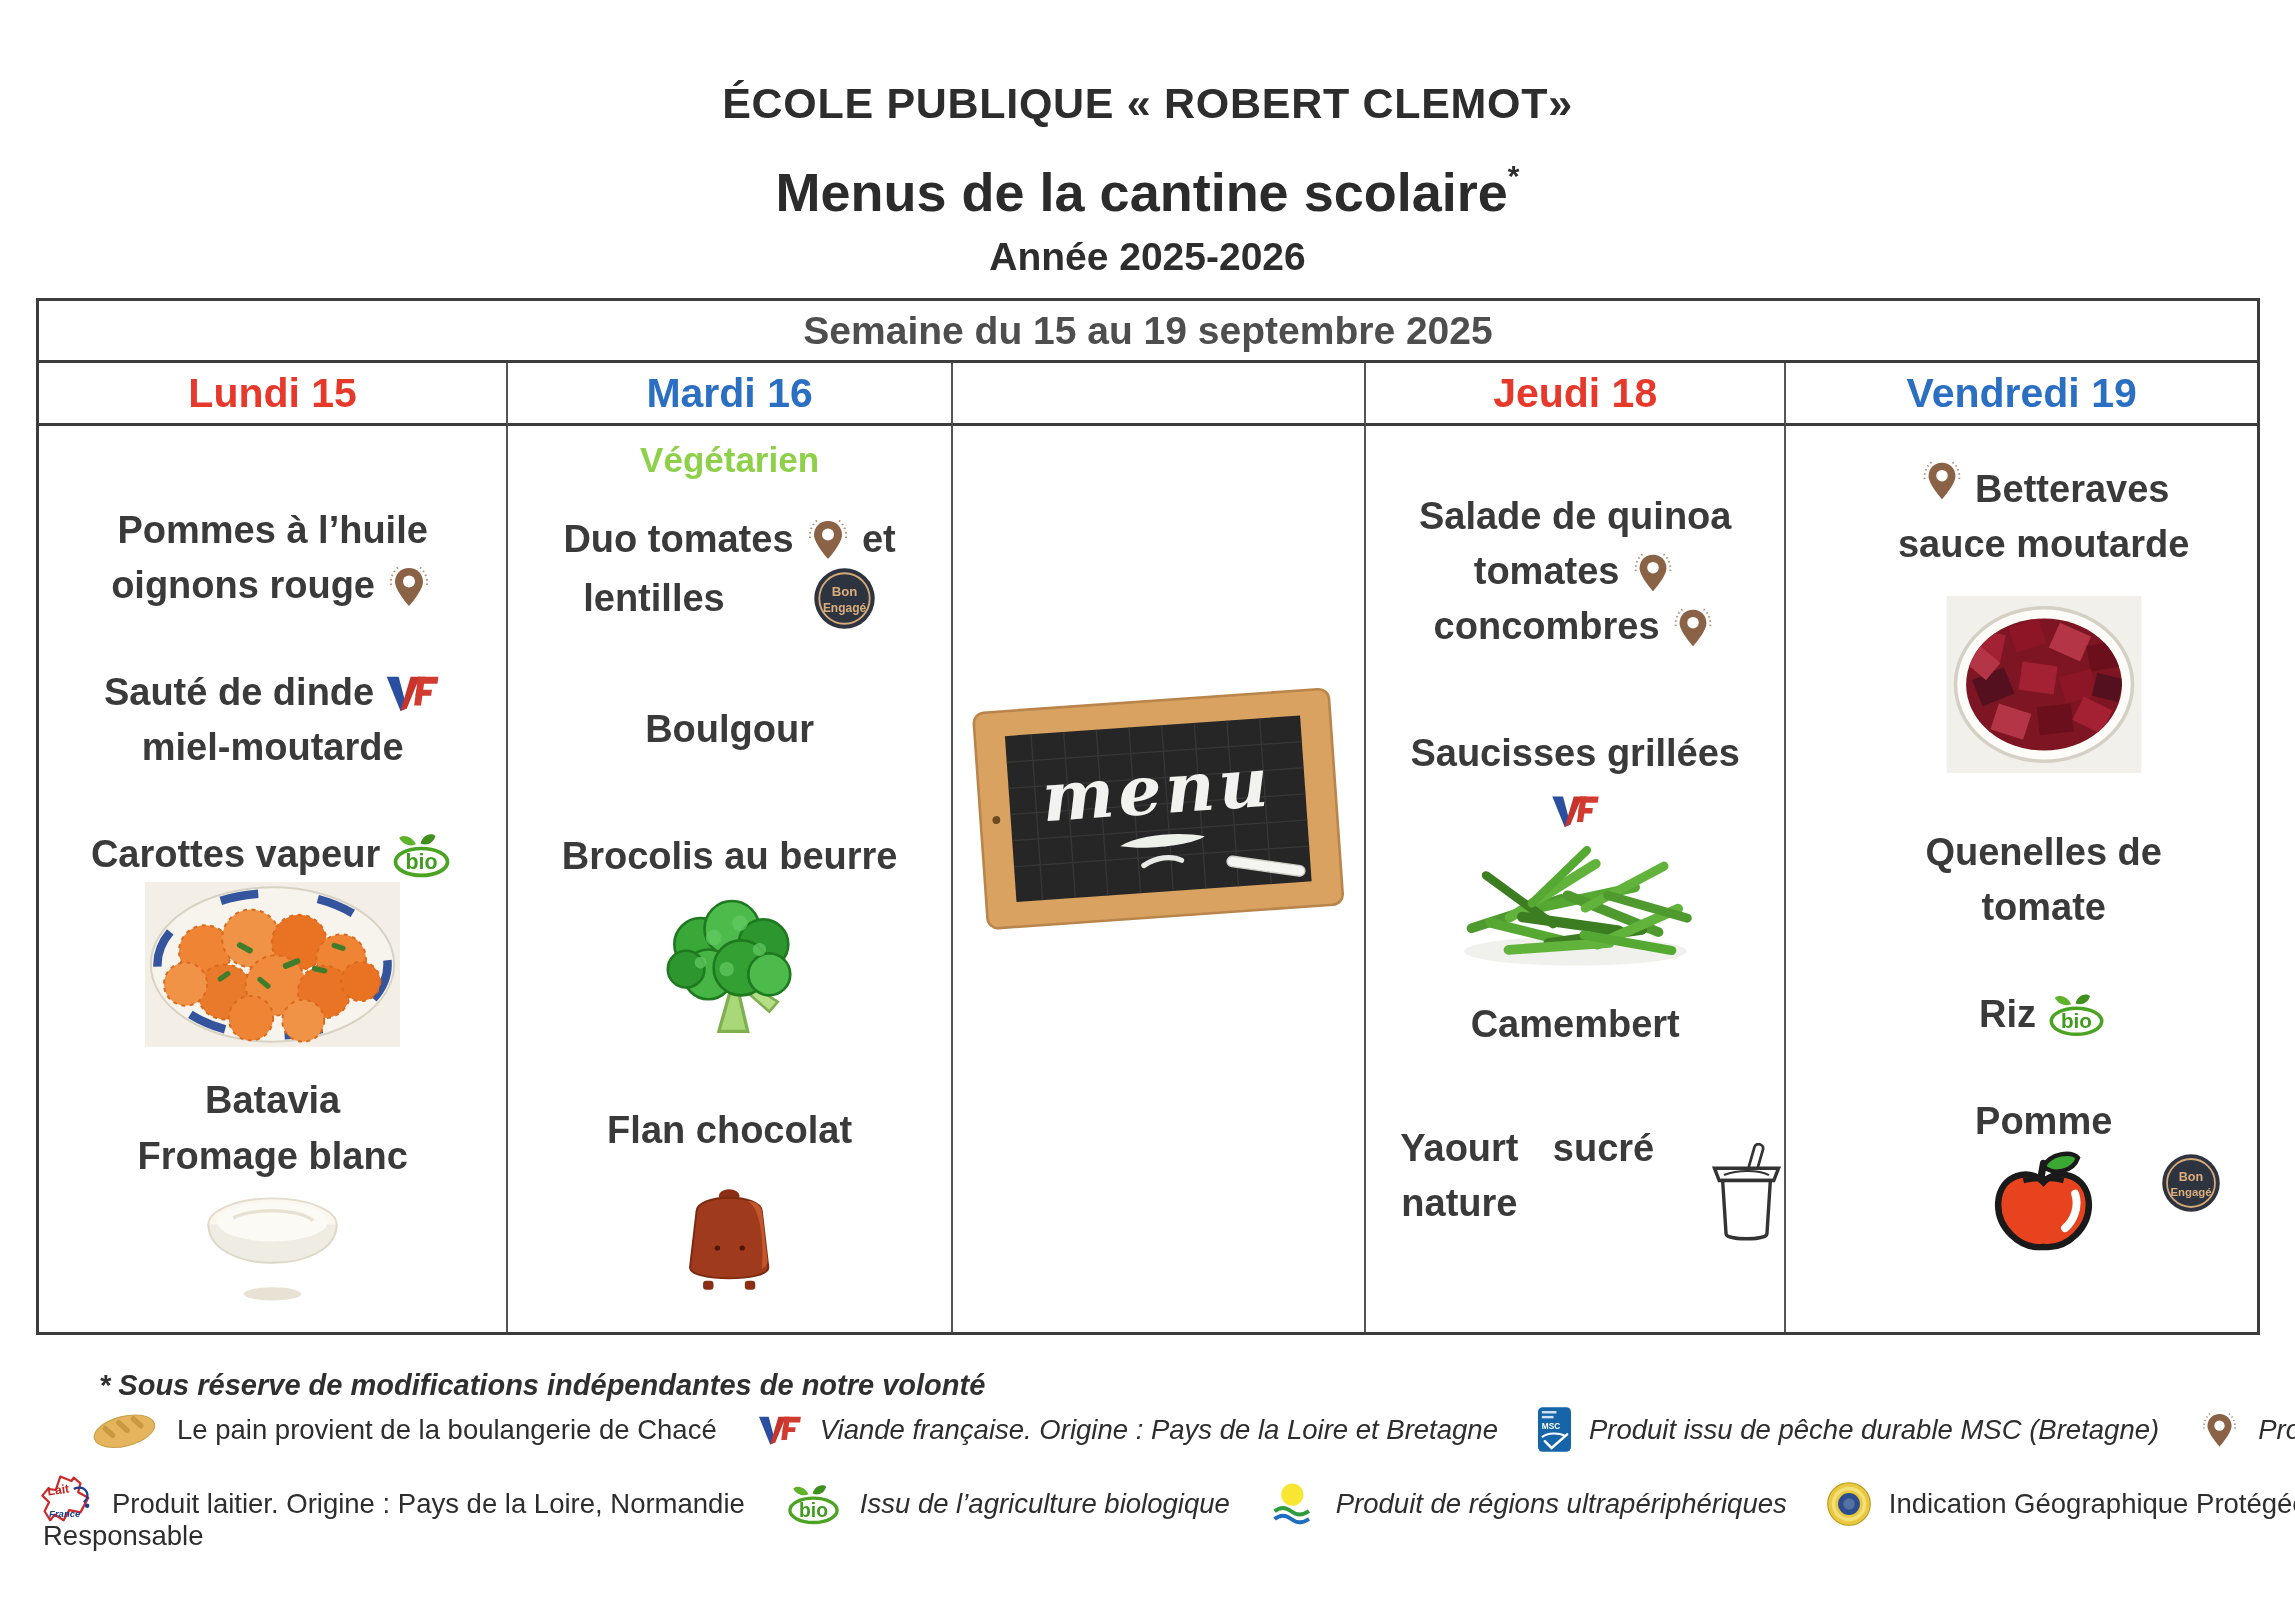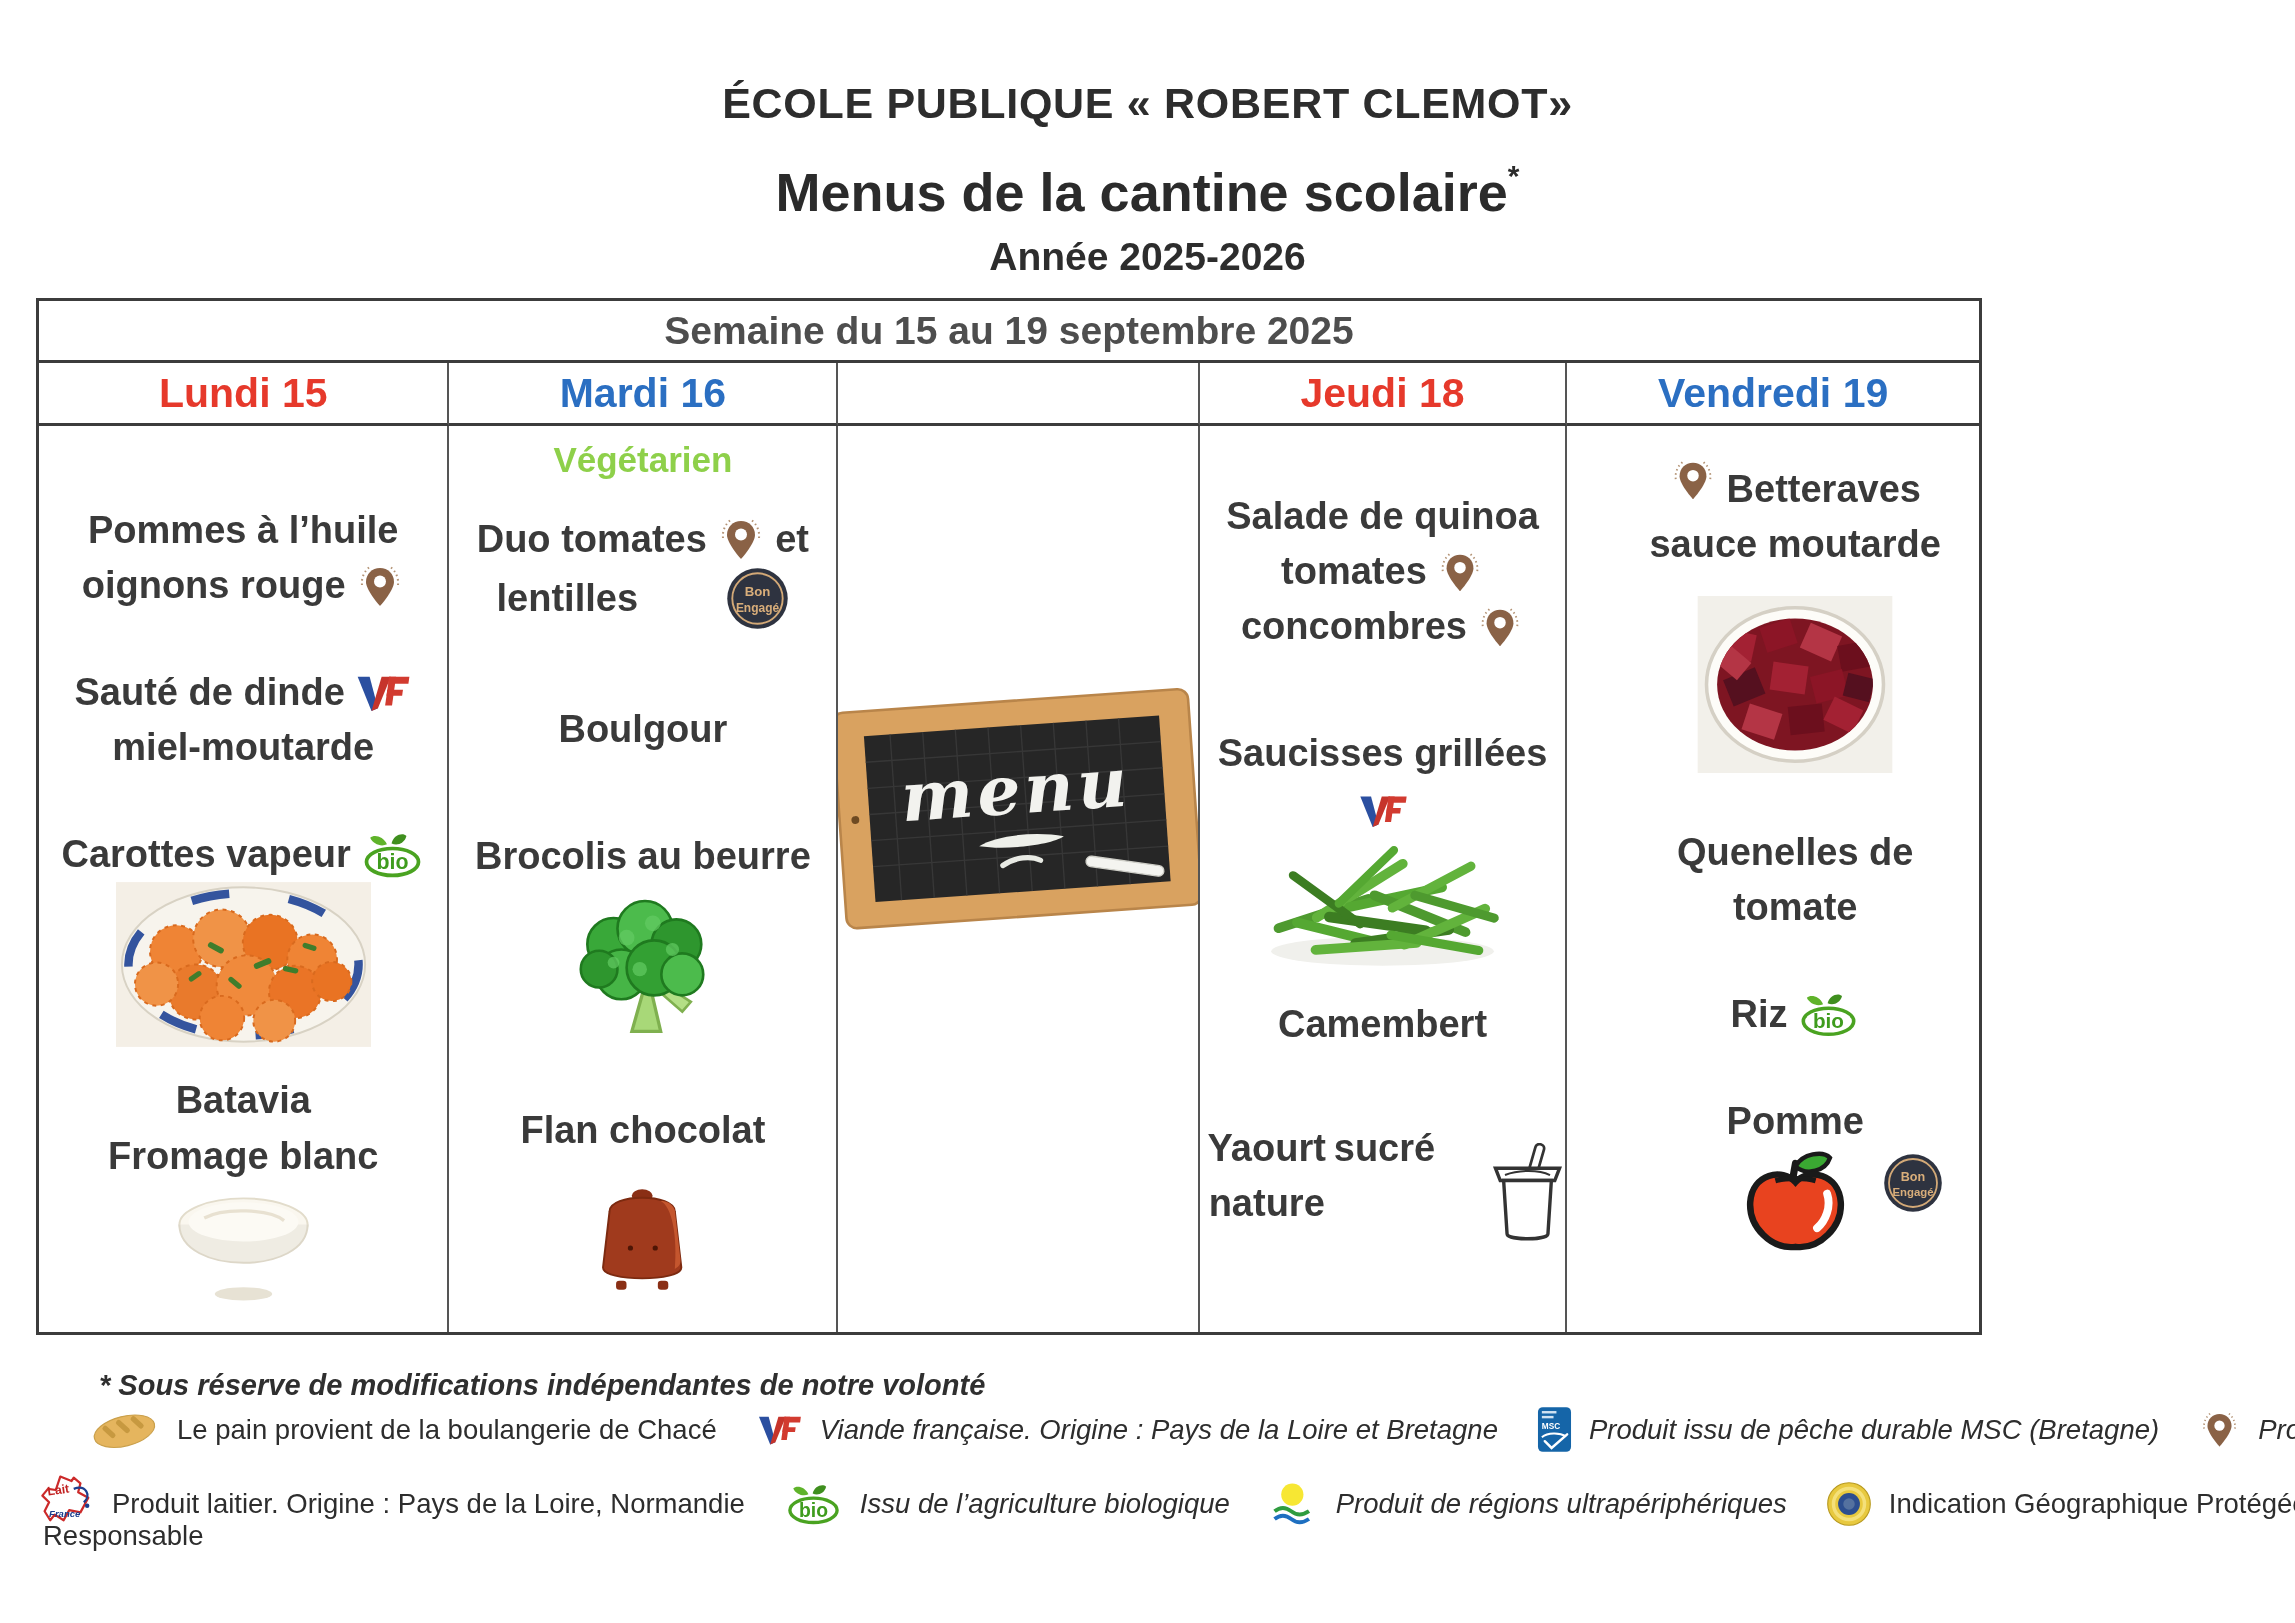--- a/index.html
+++ b/index.html
@@ -8,21 +8,21 @@
     font-family:"Liberation Sans",sans-serif;color:#3a3a3a;overflow:hidden;
   }
   
   .titles{position:absolute;top:79px;left:0;width:100%;text-align:center;}
   .t-school{font-size:43px;font-weight:800;color:#2d2d2d;letter-spacing:0.7px;text-align:center;}
   .t-menu{font-size:54px;font-weight:800;color:#2b2b2b;margin-top:31px;}
   .t-menu sup{font-size:30px;vertical-align:25px;}
   .t-year{font-size:39px;font-weight:800;color:#2d2d2d;margin-top:11.8px;}
   
   .menu-table{
-    position:absolute;left:36px;top:298px;width:1946px;height:1037px;
+    position:absolute;left:36px;top:298px;width:2224px;height:1037px;
     display:grid;grid-template-columns:719fr 681fr 633fr 644fr 721fr;
     grid-template-rows:62px 63px 1fr;
     border:3.9px solid #3c3c3c;box-sizing:border-box;background:#fff;
   }
   .week-cell{
     grid-column:1/6;display:flex;align-items:center;justify-content:center;
     border-bottom:3.3px solid #3c3c3c;font-size:39px;font-weight:800;color:#4e4e4e;
   }
   .day-cell{
     display:flex;align-items:center;justify-content:center;

